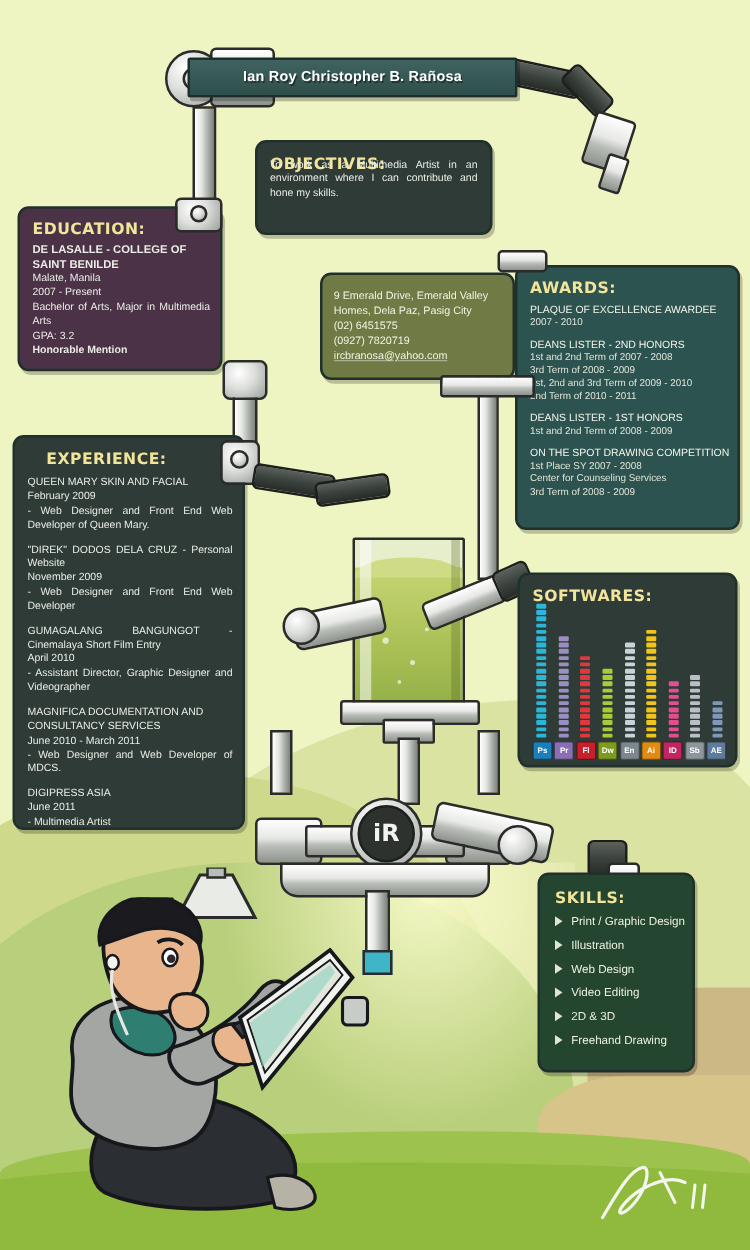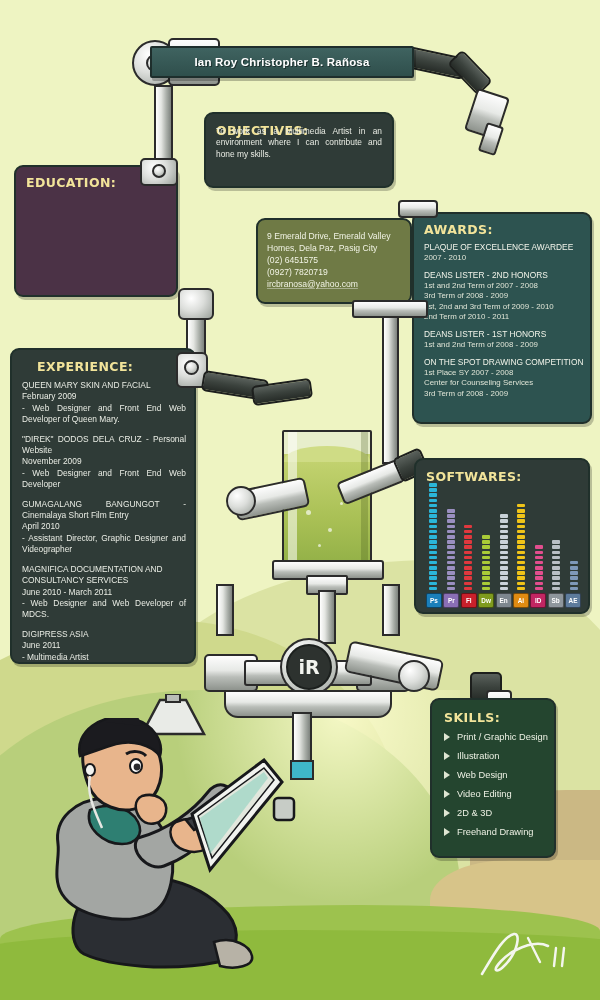--- a/index.html
+++ b/index.html
@@ -118,20 +118,28 @@
     <span>Ian Roy Christopher B. Rañosa</span>
   </div>
 
   <div class="panel panel-dark" style="left:204px;top:112px;width:186px;height:72px;">
     <div class="head" style="position:absolute;left:10px;top:9px;">OBJECTIVES:</div>
     <div class="body-txt" style="position:absolute;left:10px;top:12px;width:166px;">To work as a Multimedia Artist in an environment where I can contribute and hone my skills.</div>
   </div>
 
   <div class="panel panel-purple" style="left:14px;top:165px;width:160px;height:128px;">
     <div class="head" style="position:absolute;left:10px;top:8px;">EDUCATION:</div>
+    <div style="position:absolute;left:10px;top:27px;width:142px;">
+      <div class="body-txt" style="font-weight:bold;font-size:9px;line-height:11.5px;text-align:left;">DE LASALLE - COLLEGE OF SAINT BENILDE</div>
+      <div class="body-txt" style="text-align:left;">Malate, Manila</div>
+      <div class="body-txt" style="text-align:left;">2007 - Present</div>
+      <div class="body-txt">Bachelor of Arts, Major in Multimedia Arts</div>
+      <div class="body-txt" style="text-align:left;">GPA: 3.2</div>
+      <div class="body-txt" style="font-weight:bold;text-align:left;">Honorable Mention</div>
+    </div>
   </div>
   <div class="joint" style="left:140px;top:158px;width:34px;height:24px;border-radius:5px;"></div>
   <div class="joint" style="left:152px;top:164px;width:10px;height:10px;"></div>
 
   <div class="panel panel-olive" style="left:234px;top:218px;width:152px;height:82px;margin-left:22px;">
     <div class="contact-txt" style="position:absolute;left:9px;top:10px;width:138px;">
       <div>9 Emerald Drive, Emerald Valley</div>
       <div>Homes, Dela Paz, Pasig City</div>
       <div>(02) 6451575</div>
       <div>(0927) 7820719</div>

